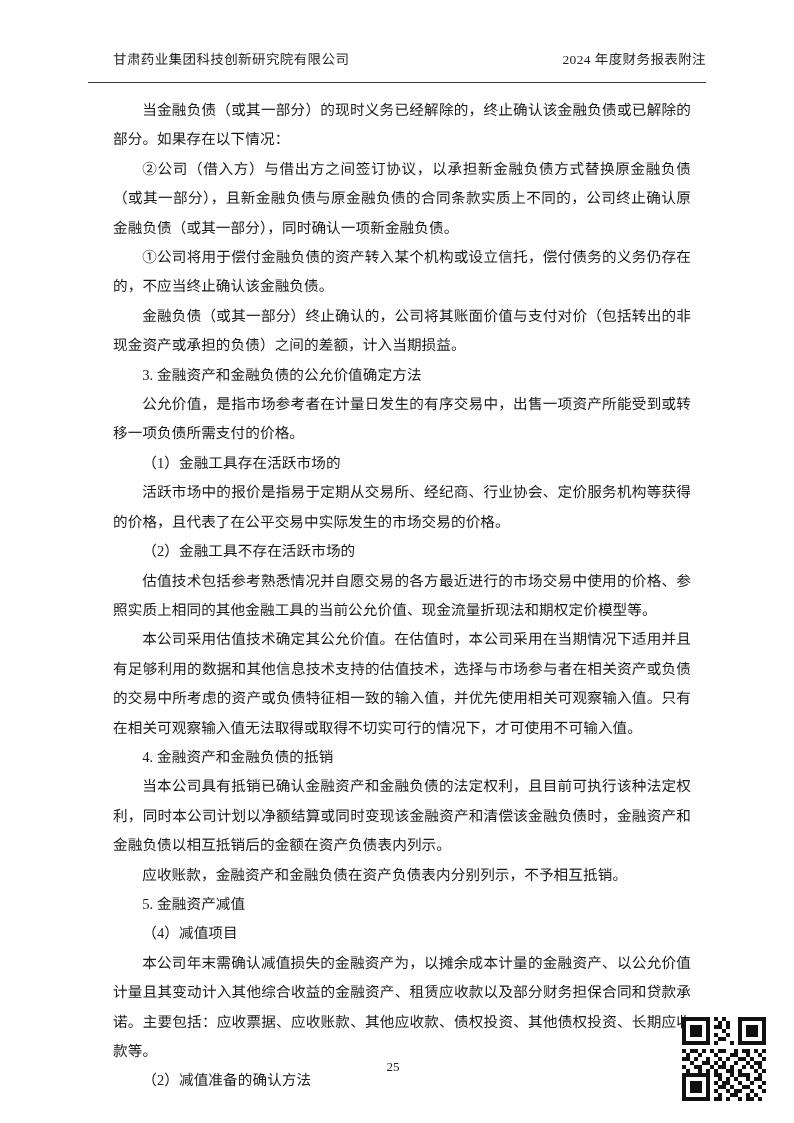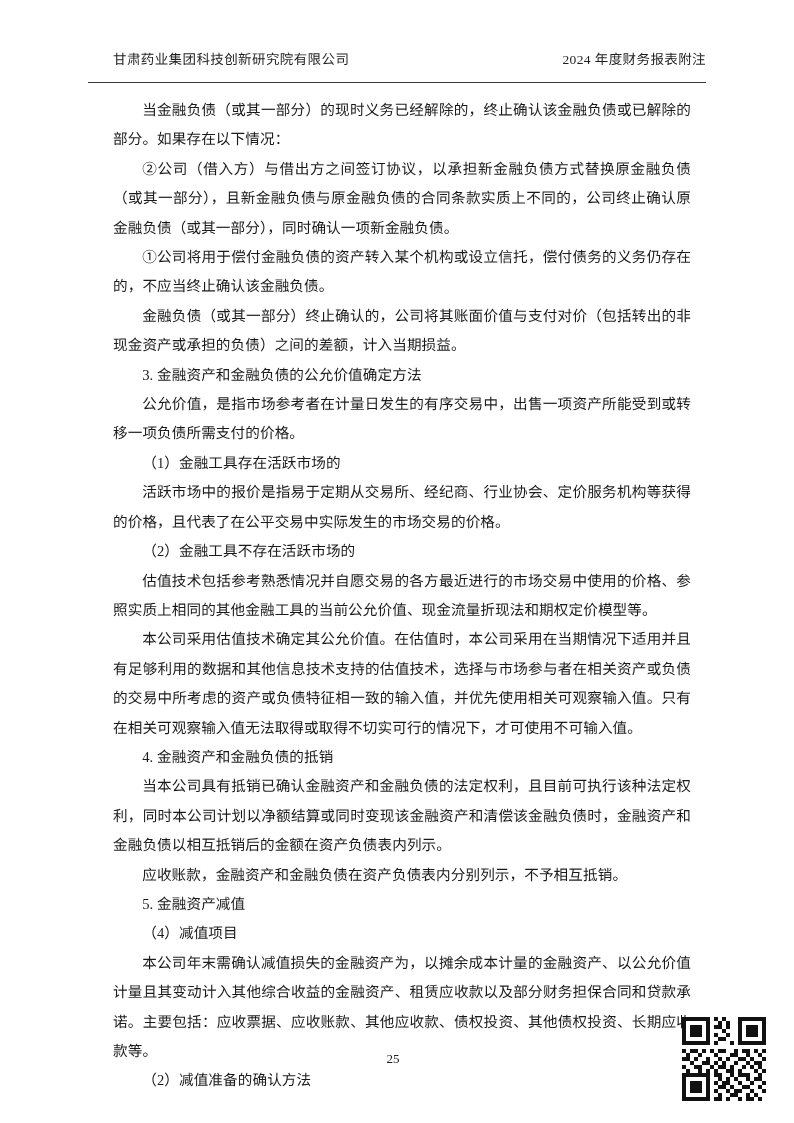--- a/index.html
+++ b/index.html
@@ -50,21 +50,21 @@
     letter-spacing: 0.1px;
   }
   .content p {
     margin: 0;
   }
   .indent2 {
     text-indent: 2em;
   }
   .footer-page {
     position: absolute;
-    bottom: 56px;
+    bottom: 48px;
     left: 0;
     width: 786px;
     text-align: center;
     font-size: 13px;
     color: #222;
   }
   .qr {
     position: absolute;
     right: 28px;
     bottom: 22px;

